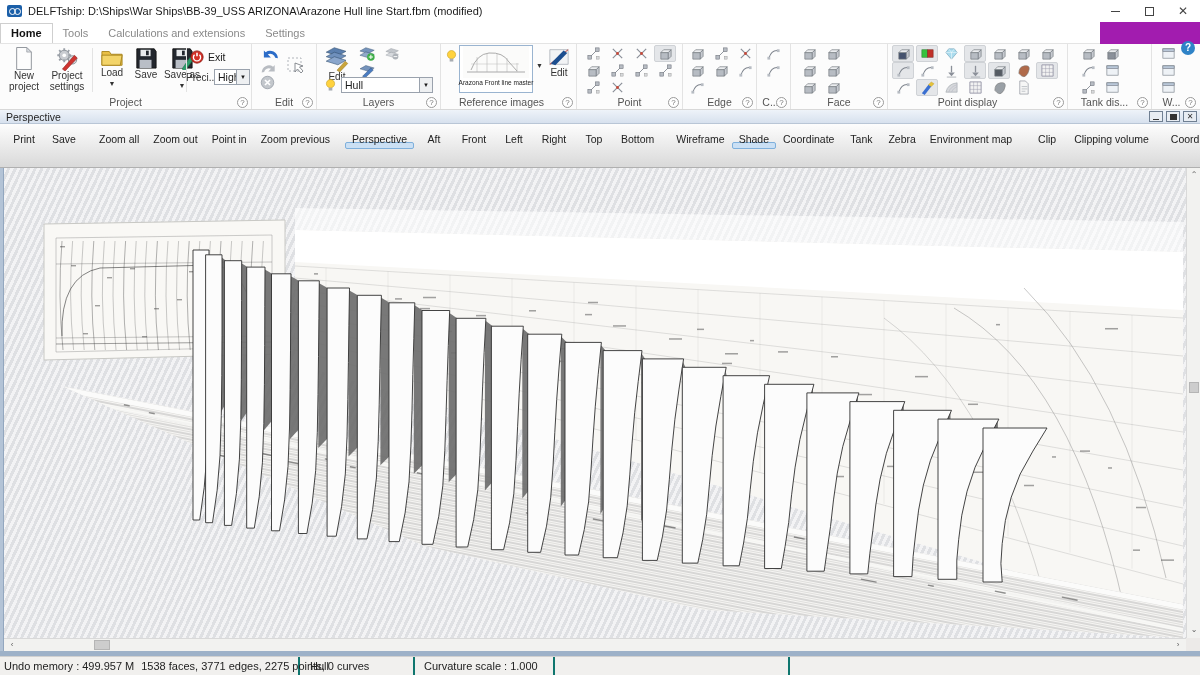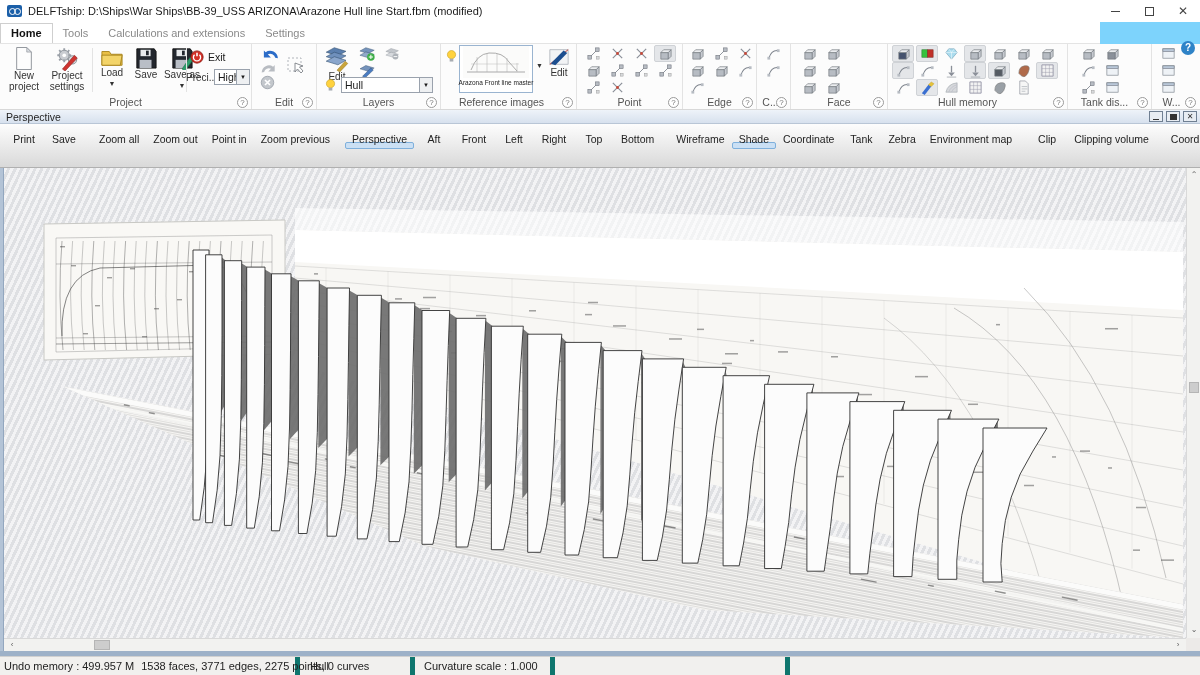--- a/index.html
+++ b/index.html
@@ -1,17 +1,17 @@
 <!DOCTYPE html>
 <html><head>
 <meta charset="utf-8">
 <style>
   *{margin:0;padding:0;box-sizing:border-box;}
   html,body{width:1200px;height:675px;overflow:hidden;}
-  #app{position:relative;width:1200px;height:675px;font-family:"Liberation Sans",sans-serif;background:#7dd3fc;font-size:11px;color:#1a1a1a;}
+  #app{position:relative;width:1200px;height:675px;font-family:"Liberation Sans",sans-serif;background:#a21caf;font-size:11px;color:#1a1a1a;}
   .abs{position:absolute;}
   
   #titlebar{position:absolute;left:0;top:0;width:1200px;height:22px;background:#fff;display:flex;align-items:center;}
   #app-icon{width:15px;height:12px;margin:0 6px 0 7px;background:#1b5fa8;border-radius:2px;position:relative;flex:0 0 auto;}
   #app-icon:after{content:"";position:absolute;left:2px;top:3px;width:5px;height:5px;border:1.4px solid #fff;border-radius:50%;}
   #app-icon:before{content:"";position:absolute;left:7px;top:3px;width:5px;height:5px;border:1.4px solid #fff;border-radius:50%;}
   #title-text{font-size:11px;color:#1a1a1a;white-space:nowrap;}
   #win-controls{margin-left:auto;display:flex;height:22px;}
   .wbtn{width:34px;height:22px;display:flex;align-items:center;justify-content:center;color:#444;font-size:12px;}
   .wbtn .minbar{width:9px;height:1px;background:#444;}
@@ -55,21 +55,21 @@
   #vp-left-border{position:absolute;left:0;top:168px;width:4px;height:488px;background:#b3c3d6;border-right:1px solid #93a7bf;}
   #vp-content{position:absolute;left:4px;top:168px;width:1182px;height:470px;background:#e9eaec;background-image:repeating-linear-gradient(115deg,rgba(255,255,255,.45) 0 3px,rgba(203,205,210,.35) 3px 6px);overflow:hidden;}
   #vscroll{position:absolute;left:1186px;top:168px;width:14px;height:470px;background:#f2f2f0;border-left:1px solid #d9d9d9;}
   #hscroll{position:absolute;left:4px;top:638px;width:1182px;height:13px;background:#f2f2f0;border-top:1px solid #d9d9d9;}
   #vp-corner{position:absolute;left:1186px;top:638px;width:14px;height:13px;background:#eceae8;}
   #vp-bottom-border{position:absolute;left:0;top:651px;width:1200px;height:5px;background:#9db1c8;}
   .sarrow{position:absolute;color:#606060;font-size:8px;line-height:12px;text-align:center;}
   .sthumb{position:absolute;background:#cdcdcd;border:1px solid #b5b5b5;}
   
   #statusbar{position:absolute;left:0;top:656px;width:1200px;height:19px;background:#f1f0ee;border-top:1px solid #d0d0d0;display:flex;align-items:center;font-size:11px;color:#222;}
-  .sseg{height:100%;display:flex;align-items:center;border-right:5px solid #0f766e;}
+  .sseg{height:100%;display:flex;align-items:center;border-right:2px solid #0f766e;}
 </style>
 </head>
 <body>
 
 <div id="app">
 
   <div id="titlebar">
     <div id="app-icon"></div>
     <div id="title-text">DELFTship: D:\Ships\War Ships\BB-39_USS ARIZONA\Arazone Hull line Start.fbm (modified)</div>
     <div id="win-controls">
@@ -595,21 +595,21 @@
               <path d="M3 11q0-7 6-8t5 4-4 7-7-3z" fill="#9aa0a6" stroke="#777" stroke-width=".6"></path>
             </svg>
           </span>
           <span class="ric">
             <svg viewBox="0 0 16 16">
               <path d="M4 1h6l3 3v11H4z" fill="#f6f6f6" stroke="#8b9099" stroke-width=".7"></path>
               <path d="M6 7h6M6 9.5h6M6 12h4" stroke="#9aa0a8" stroke-width=".6"></path>
             </svg>
           </span>
         </div>
-      <div class="rlabel" style="left:-20px;">Hull memory</div>
+      <div class="rlabel" style="left:-20px;">Point display</div>
       <div class="rhelp">?</div>
     </div>
 
     <div class="rgroup" style="left:1068px;width:84px;">
       <div class="icongrid" id="grid-tank" style="left:8px;top:1px;width:50px;">
           <span class="ric">
             <svg viewBox="0 0 16 16">
               <path d="M3 7h8v7H3z" fill="#b7bcc3" stroke="#70757c" stroke-width=".7"></path>
               <path d="M3 7l3-3h8l-3 3z" fill="#eceef0" stroke="#70757c" stroke-width=".7"></path>
               <path d="M11 7l3-3v7l-3 3z" fill="#c6cad0" stroke="#70757c" stroke-width=".7"></path>

